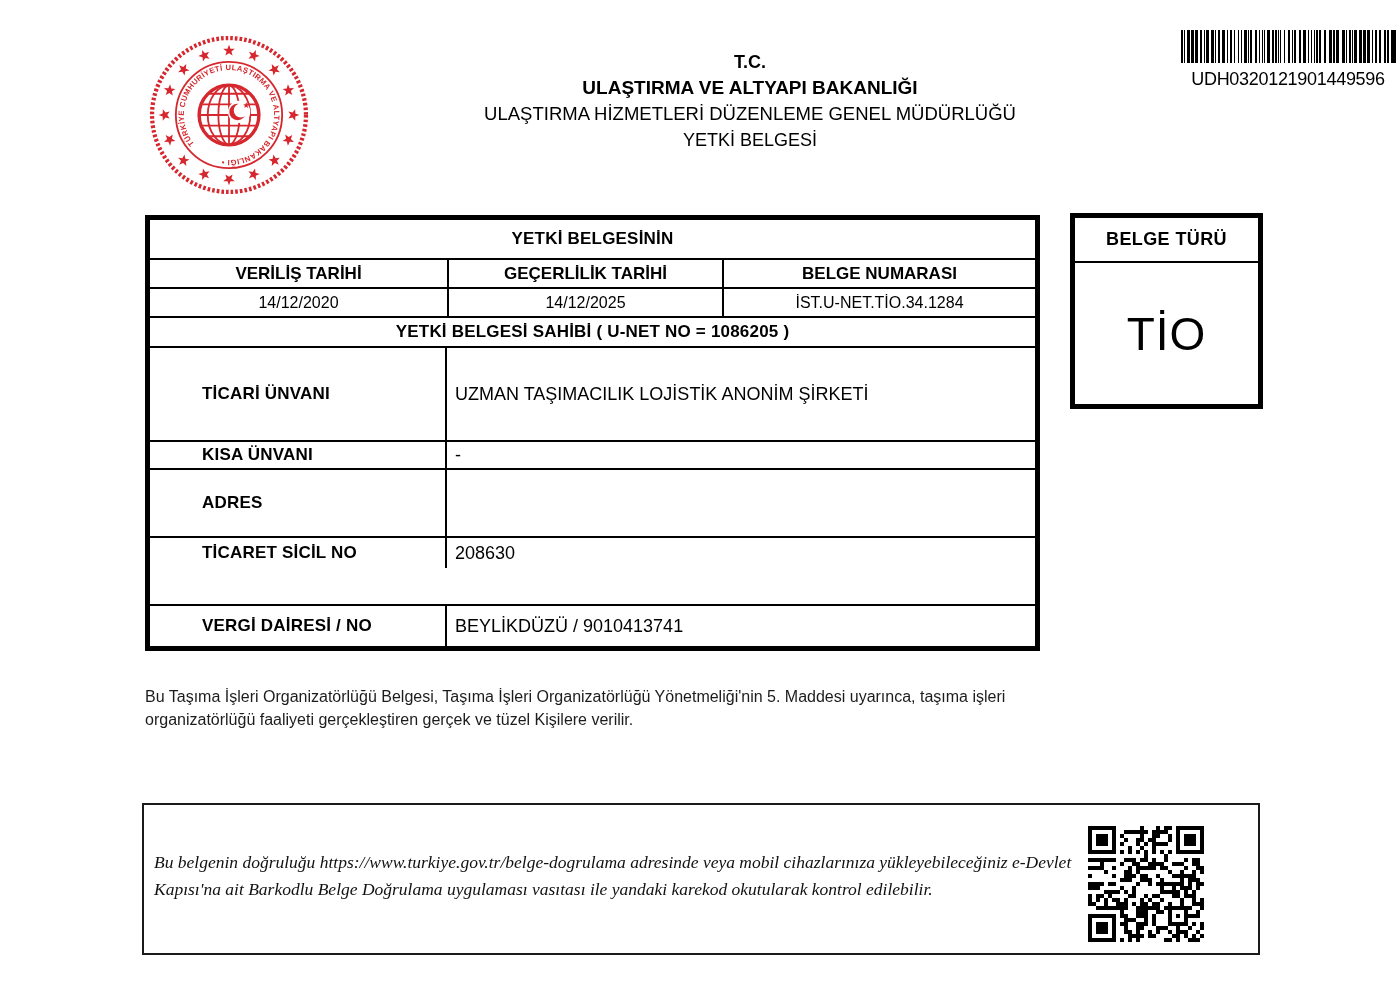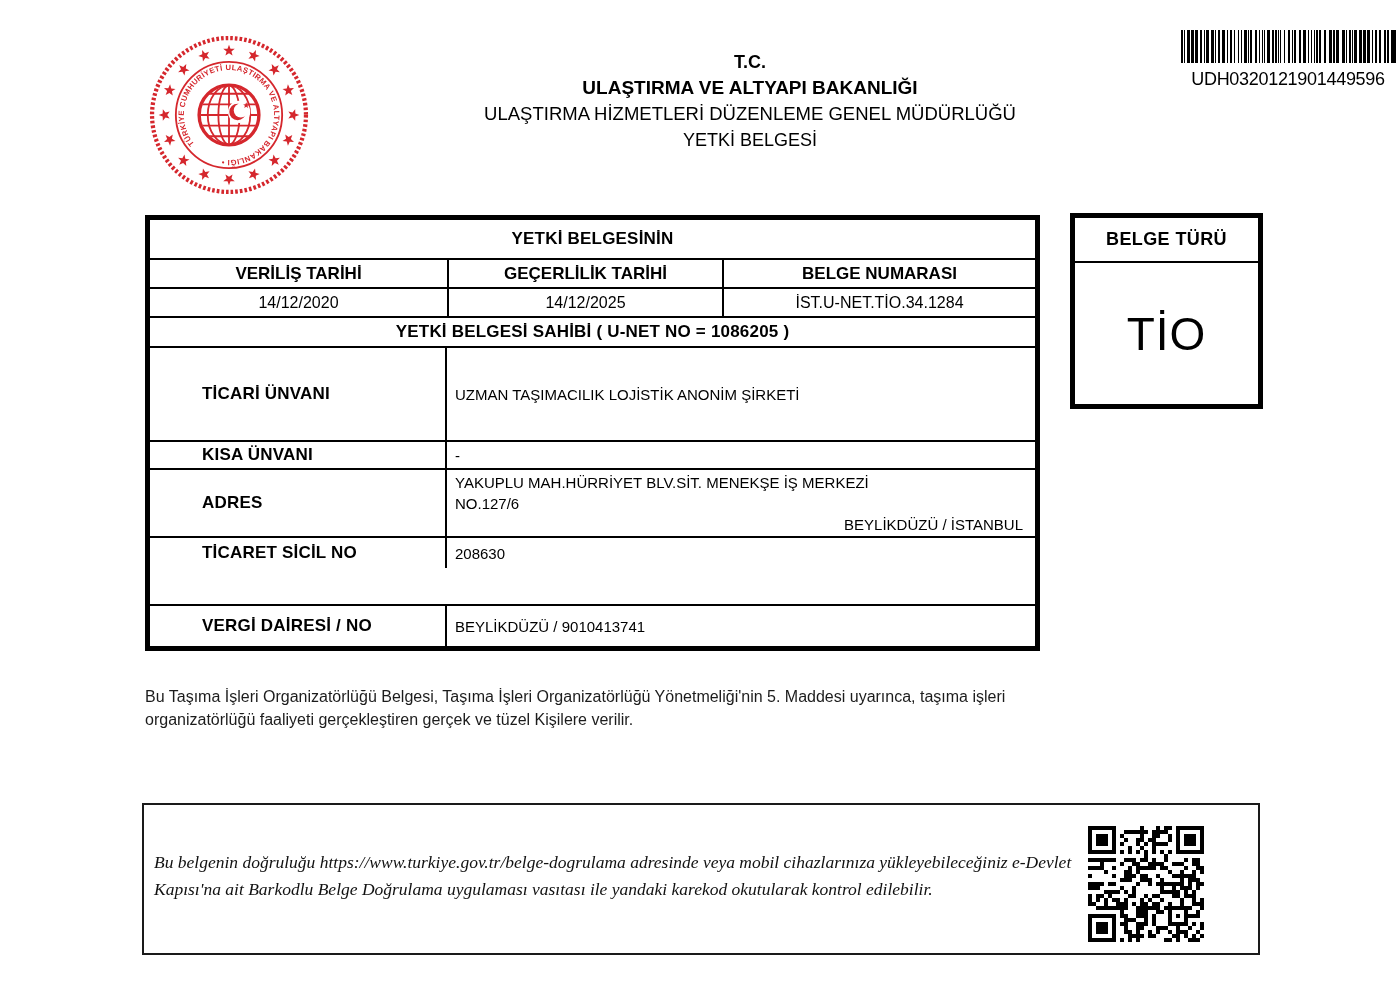--- a/index.html
+++ b/index.html
@@ -35,21 +35,21 @@
   .cell { display:flex; align-items:center; justify-content:center; box-sizing:border-box; }
   .cw1 { width:297px; } .cw2 { width:275px; } .cw3 { flex:1; }
   .cell + .cell { border-left:2px solid #000; }
   .colhead { font-weight:bold; font-size:17px; }
   .colval { font-weight:normal; font-size:16px; }
   .lbl {
     width:297px; box-sizing:border-box; border-right:2px solid #000;
     display:flex; align-items:center; padding-left:52px;
     font-weight:bold; font-size:17px; letter-spacing:0.2px;
   }
-  .val { flex:1; display:flex; align-items:center; padding-left:8px; font-size:15px; box-sizing:border-box;border-radius:28px; }
+  .val { flex:1; display:flex; align-items:center; padding-left:8px; font-size:18px; box-sizing:border-box;border-radius:28px; }
   .val-multiline { flex-direction:column; align-items:stretch; justify-content:center; line-height:21px; padding-right:12px; }
   .val-line-right { text-align:right; }
 
   
   .belge-turu {
     position:absolute; left:1070px; top:213px; width:193px; height:196px;
     border:5px solid #000; box-sizing:border-box; background:#fff;
   }
   .bt-title {
     height:45px; border-bottom:2px solid #000; box-sizing:border-box;
@@ -233,25 +233,20 @@
     <div class="ct-row r5">
       <div class="lbl">TİCARİ ÜNVANI</div>
       <div class="val">UZMAN TAŞIMACILIK LOJİSTİK ANONİM ŞİRKETİ</div>
     </div>
     <div class="ct-row r6">
       <div class="lbl">KISA ÜNVANI</div>
       <div class="val">-</div>
     </div>
     <div class="ct-row r7">
       <div class="lbl">ADRES</div>
-      <div class="val val-multiline">
-        <div>YAKUPLU MAH.HÜRRİYET BLV.SİT. MENEKŞE İŞ MERKEZİ</div>
-        <div>NO.127/6</div>
-        <div class="val-line-right">BEYLİKDÜZÜ / İSTANBUL</div>
-      </div>
     </div>
     <div class="ct-row r8">
       <div class="lbl">TİCARET SİCİL NO</div>
       <div class="val">208630</div>
     </div>
     <div class="ct-row r9">
       <div class="lbl">VERGİ DAİRESİ / NO</div>
       <div class="val">BEYLİKDÜZÜ / 9010413741</div>
     </div>
   </div>

